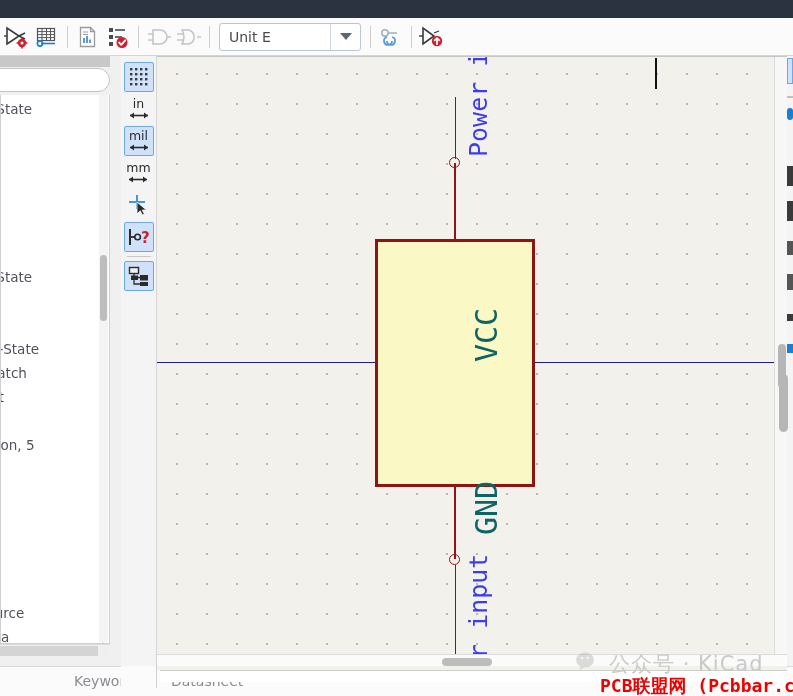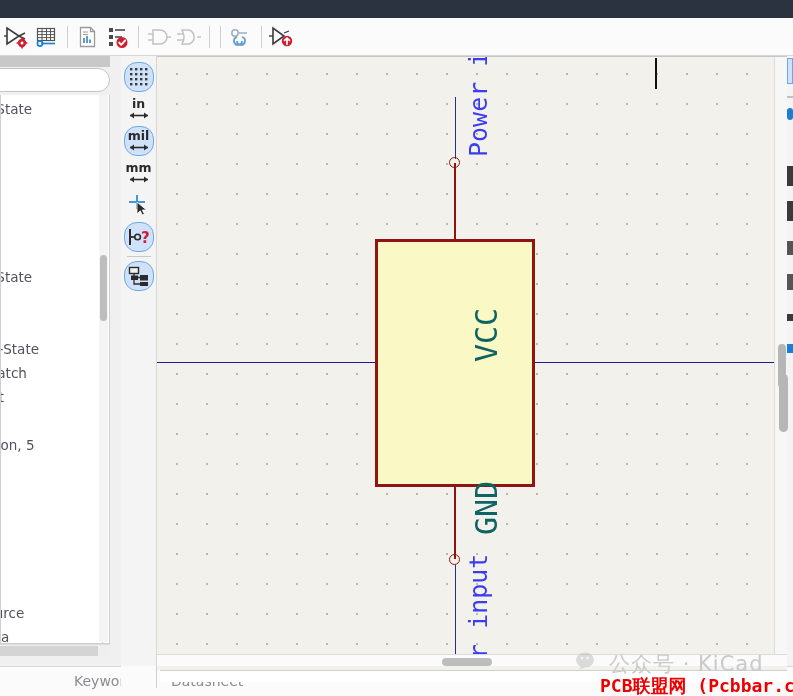--- a/index.html
+++ b/index.html
@@ -150,30 +150,29 @@
     width: 30px; height: 30px;
     margin: 2px auto;
     display: flex; align-items: center; justify-content: center;
     border: 1px solid transparent;
     border-radius: 2px;
     position: relative;
   }
   .vbtn.on {
     background: #cfe2fa;
     border-color: #6ea8e8;
-    border-radius: 13px;
   }
   .unitlbl {
     font-size: 12.5px;
     color: #2b2b2b;
     line-height: 1;
     margin-bottom: 1px;
     font-family: "DejaVu Sans", "Liberation Sans", sans-serif;
   }
-  .unitwrap { display: flex; flex-direction: column; align-items: center; font-weight: bold; }
+  .unitwrap { display: flex; flex-direction: column; align-items: center; }
   .vsep {
     width: 24px; height: 1px; background: #c9c9c9;
     margin: 4px auto;
   }
 
   
   .canvaswrap {
     position: absolute; left: 157px; top: 56px;
     width: 630px; height: 612px;
     background: #f2f1ec;
@@ -441,20 +440,26 @@
       <svg width="28" height="26" viewBox="0 0 28 26">
         <path d="M7 6 Q11 13 7 20 L14 20 A8 7.5 0 0 0 14 6 Z" fill="none" stroke="#c2c2c2" stroke-width="1.5"></path>
         <line x1="2" y1="10" x2="8" y2="10" stroke="#c2c2c2" stroke-width="1.4"></line>
         <line x1="2" y1="16" x2="8" y2="16" stroke="#c2c2c2" stroke-width="1.4"></line>
         <line x1="22" y1="13" x2="26" y2="13" stroke="#c2c2c2" stroke-width="1.4"></line>
       </svg>
     </div>
 
     <div class="tsep"></div>
 
+    <div class="combo">
+      <div class="cval">Unit E</div>
+      <div class="carrow">
+          <i></i>
+        </div>
+    </div>
 
     <div class="tsep"></div>
 
     <div class="tbtn">
       <svg width="28" height="26" viewBox="0 0 28 26">
         <circle cx="8" cy="9" r="3.2" fill="none" stroke="#9bb0c4" stroke-width="1.5"></circle>
         <line x1="11.5" y1="9" x2="20" y2="9" stroke="#9bb0c4" stroke-width="1.5"></line>
         <path d="M10 13 a4 4 0 1 0 5 4" fill="none" stroke="#5a9bd8" stroke-width="1.8"></path>
         <path d="M15 13 a4 4 0 1 1 -5 4" fill="none" stroke="#5a9bd8" stroke-width="1.8"></path>
       </svg>

